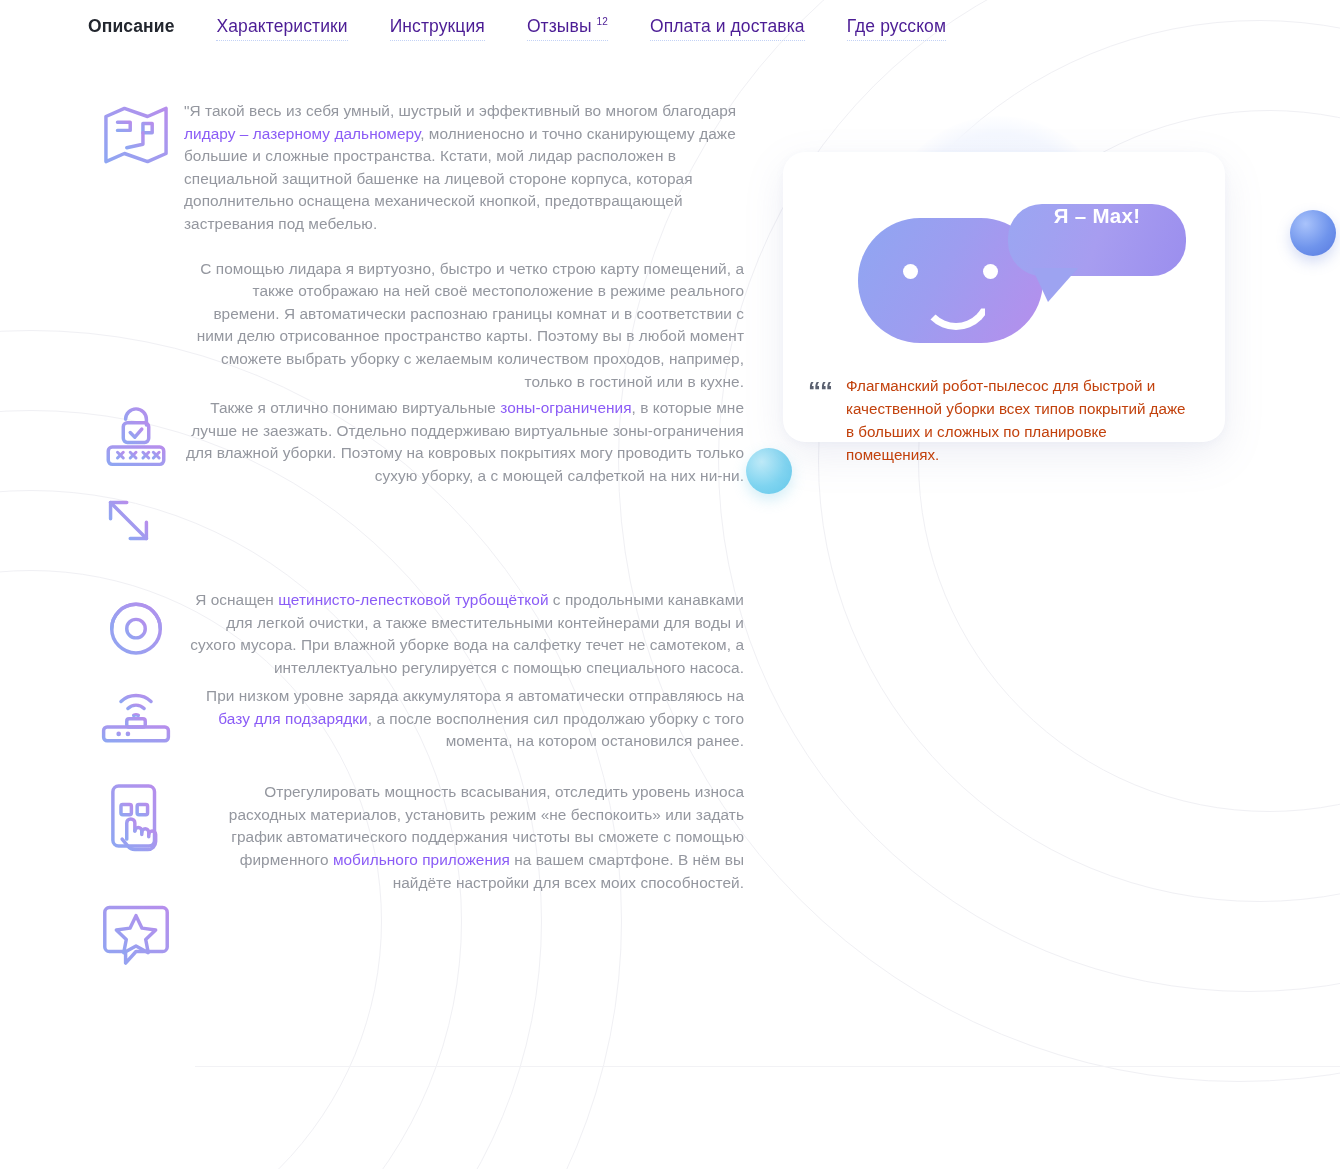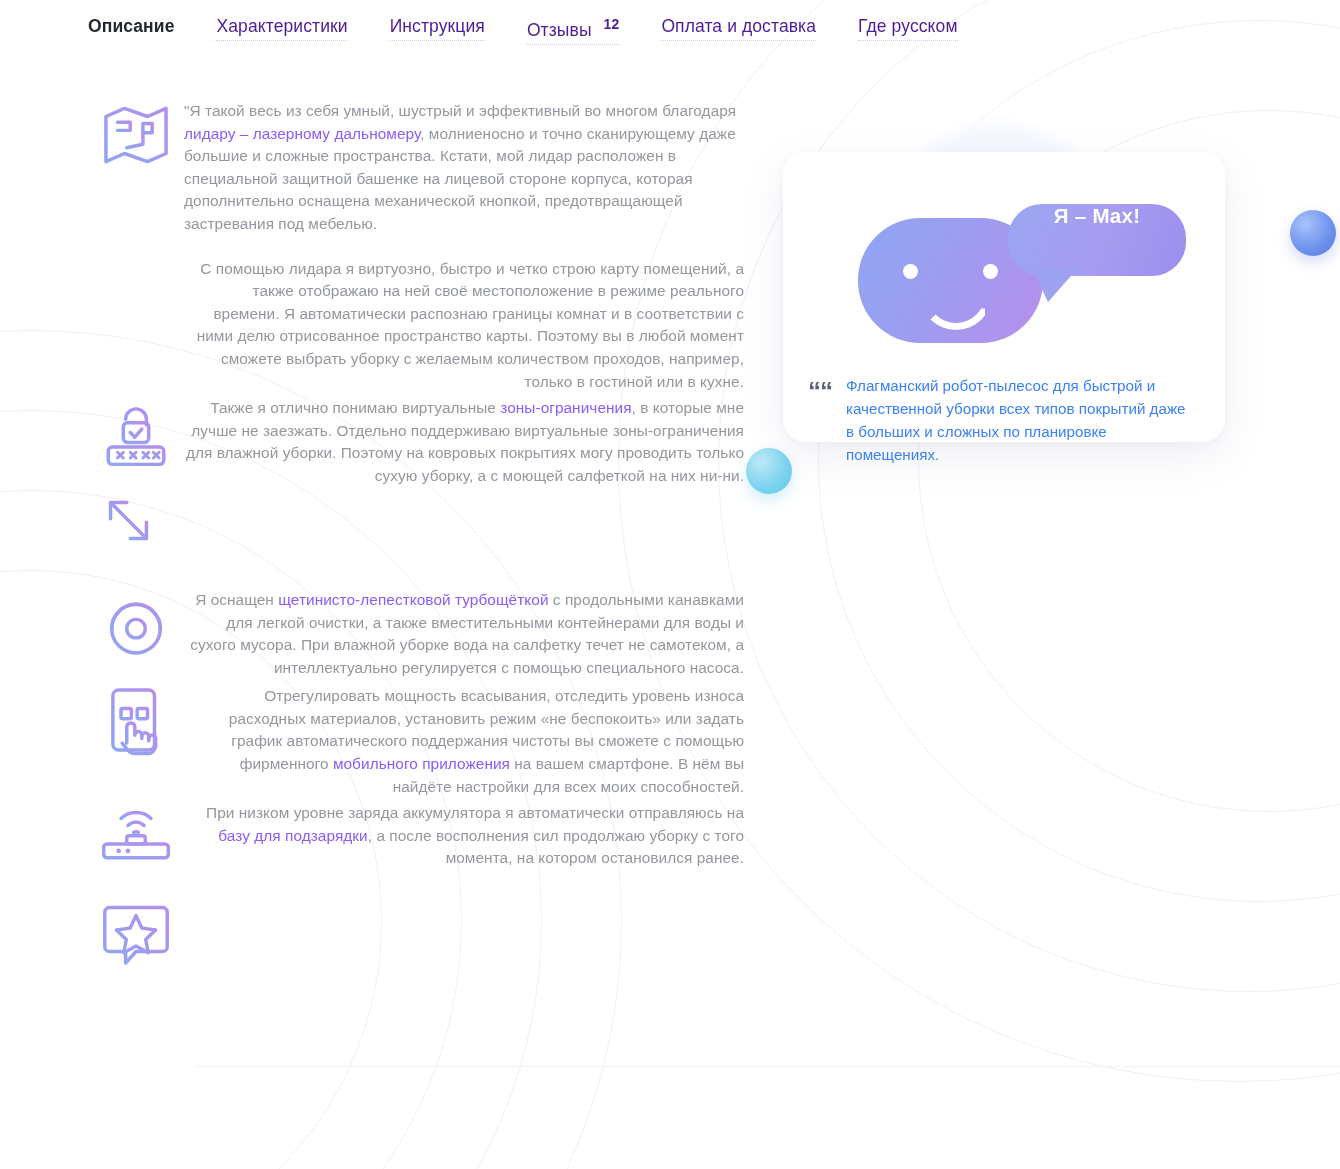--- a/index.html
+++ b/index.html
@@ -44,21 +44,21 @@
     position:absolute;left:88px;top:16px;z-index:5;
     display:flex;align-items:flex-start;gap:42px;
     font-size:17.5px;
   }
   .tab{
     position:relative;white-space:nowrap;cursor:pointer;
     color:#4c1d95;letter-spacing:.1px;
     border-bottom:1px dotted #c3d2f5;padding-bottom:3px;
   }
   .tab.active{color:#22262e;font-weight:700;border-bottom:none;cursor:default;}
-  .tab sup{font-size:14px;vertical-align:super;margin-left:12px;font-weight:bold;}
+  .tab sup{font-size:10px;vertical-align:super;margin-left:5px;}
 
   
   .content{position:absolute;left:0;top:96px;width:1340px;z-index:4;}
 
   .features{position:absolute;left:88px;top:0;width:680px;}
   .feature{position:relative;display:flex;align-items:flex-start;}
   .ficon{
     width:96px;min-width:96px;height:96px;
     display:flex;align-items:flex-start;justify-content:center;
     padding-top:2px;box-sizing:border-box;
@@ -114,21 +114,21 @@
     border-right:30px solid transparent;border-top:34px solid #9da3f1;
   }
   .quote{
     position:absolute;left:808px;top:278px;width:400px;
     display:flex;gap:14px;z-index:6;
   }
   .qmark{
     color:#5b6170;font-size:26px;font-weight:700;line-height:16px;
     margin-top:9px;letter-spacing:-1px;
   }
-  .qtext{font-size:15.2px;line-height:23px;color:#3b82f6;max-width:350px;}
+  .qtext{font-size:15.2px;line-height:23px;color:#c2410c;max-width:350px;}
 </style>
 </head>
 <body>
 
 <div class="page">
 
   <div class="bg">
     <div class="ring r1"></div>
     <div class="ring r2"></div>
     <div class="ring r3"></div>
@@ -258,45 +258,20 @@
       <path d="M11 36 a21 21 0 0 1 42 0"></path>
       <path d="M17 31 L17 8"></path>
                 <path d="M32 26 L32 5"></path>
                 <path d="M47 31 L47 8"></path>
       <path d="M11 36 h42" stroke-opacity=".85"></path>
     </g>
             </svg>
           </div>
           <div class="ftexts">
             <p class="ptext"><span>Я оснащен </span><b>щетинисто-лепестковой турбощёткой</b><span> с продольными канавками для легкой очистки, а также вместительными контейнерами для воды и сухого мусора. При влажной уборке вода на салфетку течет не самотеком, а интеллектуально регулируется с помощью специального насоса.</span></p>
-          </div>
-        </div>
-        <div class="feature blk">
-          <div class="ficon">
-            <svg width="74" height="74" viewBox="0 0 64 64" fill="none">
-              <defs>
-                <linearGradient id="g4" x1="0" y1="1" x2="1" y2="0">
-                  <stop offset="0%" stop-color="#8fa6f2"></stop>
-                  <stop offset="100%" stop-color="#b68eec"></stop>
-                </linearGradient>
-              </defs>
-    <g stroke="url(#g4)" stroke-width="3" stroke-linejoin="round" stroke-linecap="round">
-      <rect x="12" y="6" width="36" height="52" rx="5"></rect>
-      <path d="M12 15 h36"></path>
-      <rect x="19" y="22" width="9" height="9" rx="1.5"></rect>
-      <rect x="33" y="22" width="9" height="9" rx="1.5"></rect>
-      <path d="M24 52 l0 -14 a3.5 3.5 0 0 1 7 0 l0 7"></path>
-      <path d="M31 45 a3 3 0 0 1 6 0 l0 3"></path>
-      <path d="M37 46 a3 3 0 0 1 6 0 l0 4"></path>
-      <path d="M43 48 a3 3 0 0 1 6 0 l0 6 a7 7 0 0 1 -7 7 l-11 0 a8 8 0 0 1 -6 -3 l-5 -6"></path>
-    </g>
-            </svg>
-          </div>
-          <div class="ftexts">
-            <p class="ptext"><span>Отрегулировать мощность всасывания, отследить уровень износа расходных материалов, установить режим «не беспокоить» или задать график автоматического поддержания чистоты вы сможете с помощью фирменного </span><b>мобильного приложения</b><span> на вашем смартфоне. В нём вы найдёте настройки для всех моих способностей.</span></p>
           </div>
         </div>
         <div class="feature blk">
           <div class="ficon">
             <svg width="74" height="74" viewBox="0 0 64 64" fill="none">
               <defs>
                 <linearGradient id="g5" x1="0" y1="1" x2="1" y2="0">
                   <stop offset="0%" stop-color="#8fa6f2"></stop>
                   <stop offset="100%" stop-color="#b68eec"></stop>
                 </linearGradient>
@@ -321,20 +296,45 @@
             </svg>
           </div>
           <div class="ftexts">
             <p class="ptext"><span>При низком уровне заряда аккумулятора я автоматически отправляюсь на </span><b>базу для подзарядки</b><span>, а после восполнения сил продолжаю уборку с того момента, на котором остановился ранее.</span></p>
           </div>
         </div>
         <div class="feature blk">
           <div class="ficon">
             <svg width="74" height="74" viewBox="0 0 64 64" fill="none">
               <defs>
+                <linearGradient id="g4" x1="0" y1="1" x2="1" y2="0">
+                  <stop offset="0%" stop-color="#8fa6f2"></stop>
+                  <stop offset="100%" stop-color="#b68eec"></stop>
+                </linearGradient>
+              </defs>
+    <g stroke="url(#g4)" stroke-width="3" stroke-linejoin="round" stroke-linecap="round">
+      <rect x="12" y="6" width="36" height="52" rx="5"></rect>
+      <path d="M12 15 h36"></path>
+      <rect x="19" y="22" width="9" height="9" rx="1.5"></rect>
+      <rect x="33" y="22" width="9" height="9" rx="1.5"></rect>
+      <path d="M24 52 l0 -14 a3.5 3.5 0 0 1 7 0 l0 7"></path>
+      <path d="M31 45 a3 3 0 0 1 6 0 l0 3"></path>
+      <path d="M37 46 a3 3 0 0 1 6 0 l0 4"></path>
+      <path d="M43 48 a3 3 0 0 1 6 0 l0 6 a7 7 0 0 1 -7 7 l-11 0 a8 8 0 0 1 -6 -3 l-5 -6"></path>
+    </g>
+            </svg>
+          </div>
+          <div class="ftexts">
+            <p class="ptext"><span>Отрегулировать мощность всасывания, отследить уровень износа расходных материалов, установить режим «не беспокоить» или задать график автоматического поддержания чистоты вы сможете с помощью фирменного </span><b>мобильного приложения</b><span> на вашем смартфоне. В нём вы найдёте настройки для всех моих способностей.</span></p>
+          </div>
+        </div>
+        <div class="feature blk">
+          <div class="ficon">
+            <svg width="74" height="74" viewBox="0 0 64 64" fill="none">
+              <defs>
                 <linearGradient id="g6" x1="0" y1="1" x2="1" y2="0">
                   <stop offset="0%" stop-color="#8fa6f2"></stop>
                   <stop offset="100%" stop-color="#b68eec"></stop>
                 </linearGradient>
               </defs>
     <g stroke="url(#g6)" stroke-width="3" stroke-linejoin="round" stroke-linecap="round">
       <path d="M9 10 h46 a4 4 0 0 1 4 4 v30 a4 4 0 0 1 -4 4 h-23 l-9 10 l0 -10 h-14 a4 4 0 0 1 -4 -4 v-30 a4 4 0 0 1 4 -4 z"></path>
       <path d="M32 17 l5.2 10.8 L49 29.4 l-8.6 8.2 L42.6 49 L32 43.3 L21.4 49 l2.2 -11.4 L15 29.4 l11.8 -1.6 Z"></path>
     </g>
             </svg>

